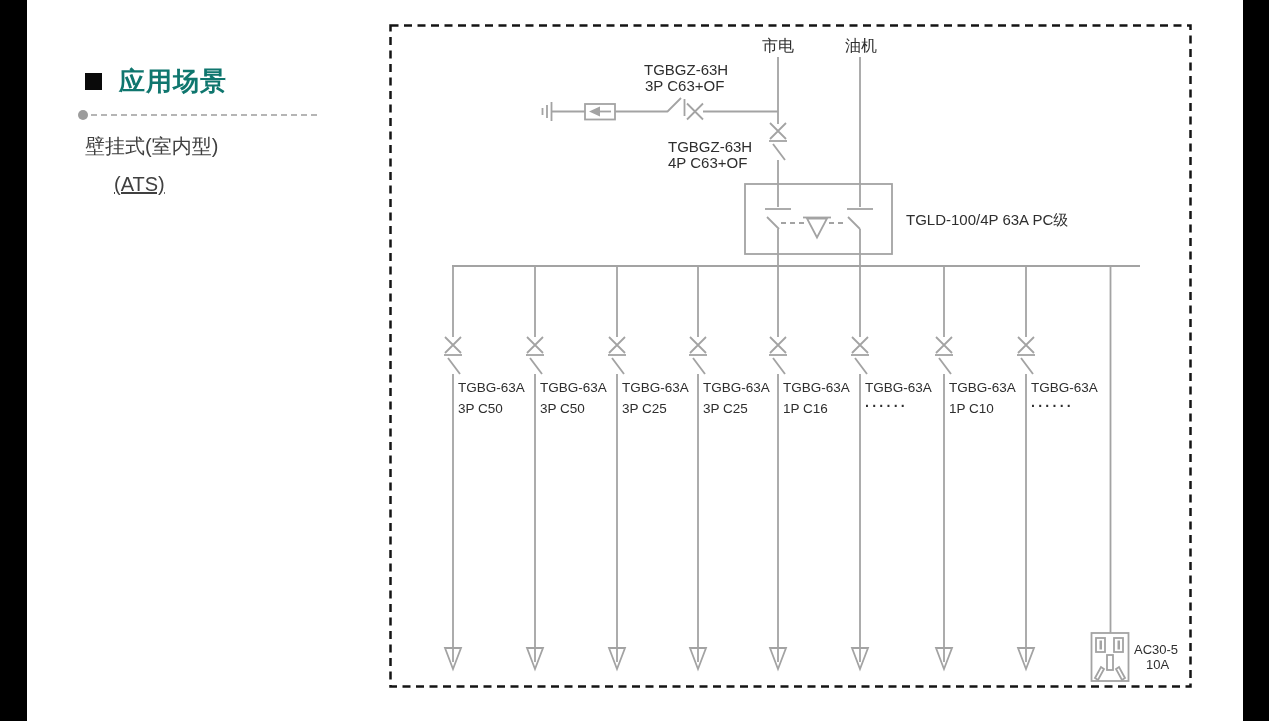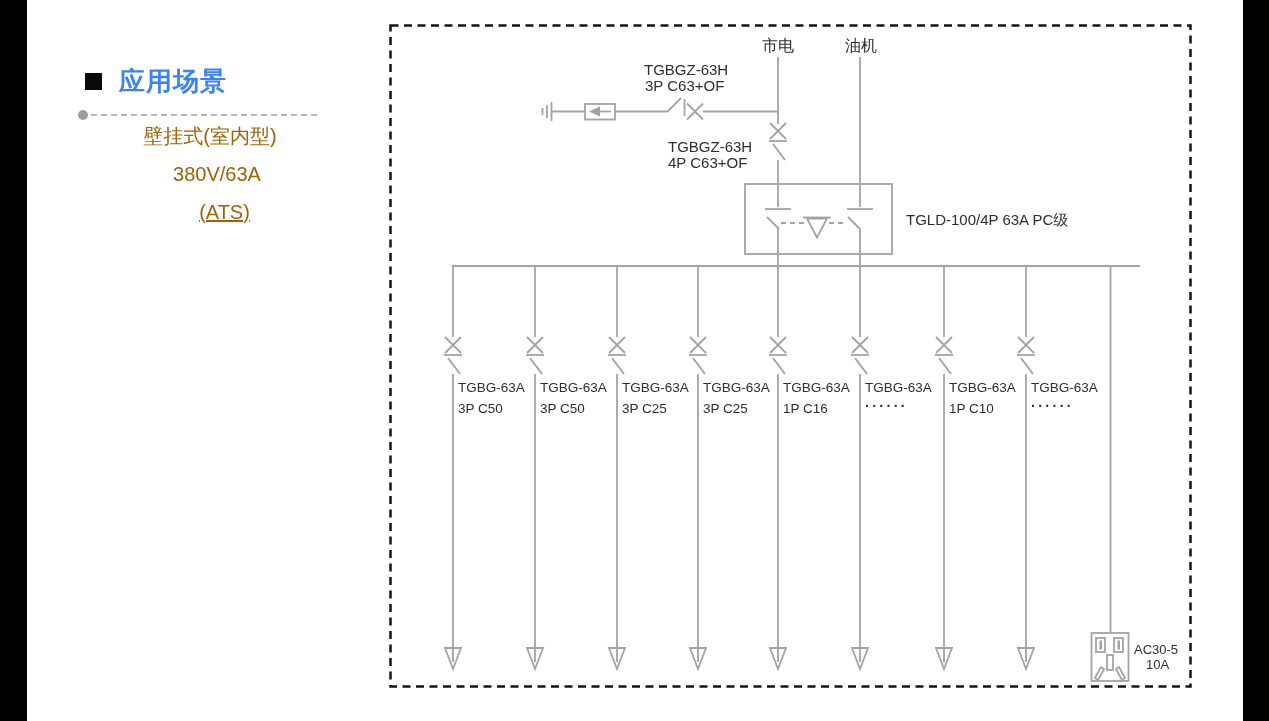--- a/index.html
+++ b/index.html
@@ -9,26 +9,26 @@
     font-family:"Liberation Sans","DejaVu Sans",sans-serif; overflow:hidden;
   }
   .letterbox { position:absolute; top:0; bottom:0; background:#000000; }
   .letterbox.left  { left:0; width:27px; }
   .letterbox.right { right:0; width:26px; }
 
   
   .left-panel { position:absolute; left:85px; top:66px; width:250px; }
   .heading-row { display:flex; align-items:center; gap:17px; height:30px; }
   .bullet { width:17px; height:17px; background:#0a0a0a; flex:0 0 auto; }
-  .heading { font-size:26px; font-weight:bold; color:#3b82f6; letter-spacing:1px; }
+  .heading { font-size:26px; font-weight:bold; color:#0f766e; letter-spacing:1px; }
   .sep { position:relative; margin-top:18px; margin-left:-4px; width:236px;
          border-top:2px dashed #b5b5b5; }
   .sep .dot { position:absolute; left:-3px; top:-6px; width:10px; height:10px;
               border-radius:50%; background:#9c9c9c; }
-  .specs { margin-top:1px; font-size:20px; color:#a16207;text-align:center; }
+  .specs { margin-top:11px; font-size:20px; color:#404040; }
   .spec-line { height:38px; line-height:38px; white-space:nowrap; }
   .spec-line.ind1 { margin-left:14px; }
   .spec-line.ind2 { margin-left:29px;text-decoration:underline; }
 
   
   svg.diagram { position:absolute; left:389px; top:24px; }
   .ln  { stroke:#a3a3a3; stroke-width:1.8; fill:none; }
   .ln2 { stroke:#a3a3a3; stroke-width:2.2; fill:none; }
   .ats-dash { stroke:#a3a3a3; stroke-width:1.8; fill:none; stroke-dasharray:5 4; }
   .spd-fill { fill:#a3a3a3; stroke:none; }
@@ -51,21 +51,20 @@
   <div class="left-panel">
     <div class="heading-row">
       <span class="bullet"></span>
       <span class="heading">应用场景</span>
     </div>
     <div class="sep">
       <span class="dot"></span>
     </div>
     <div class="specs">
       <div class="spec-line">壁挂式(室内型)</div>
-      <div class="spec-line ind1">380V/63A</div>
       <div class="spec-line ind2">(ATS)</div>
     </div>
   </div>
 
   <svg class="diagram" width="803" height="664" viewBox="389 24 803 664">
     <defs>
       <g id="brk">
         <path class="ln" d="M-8,-8 L8,8 M-8,8 L8,-8"></path>
         <path class="ln" d="M-9,10 L9,10"></path>
         <path class="ln" d="M-5,13 L7,29"></path>

